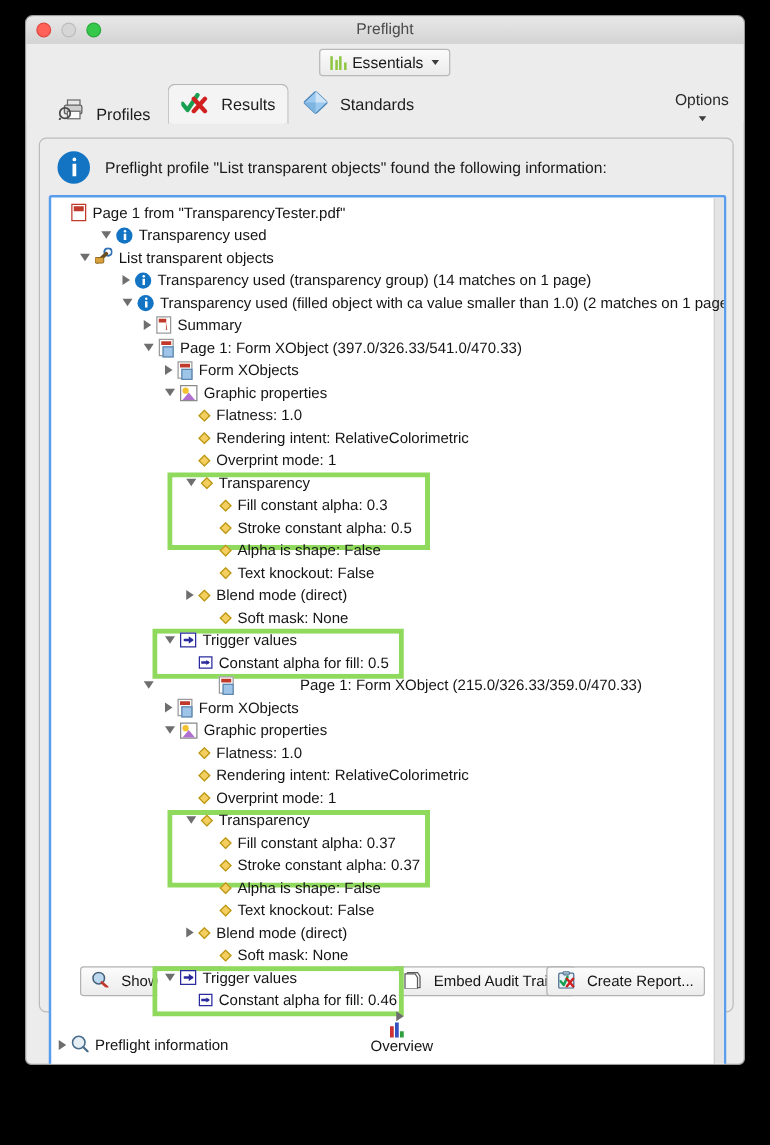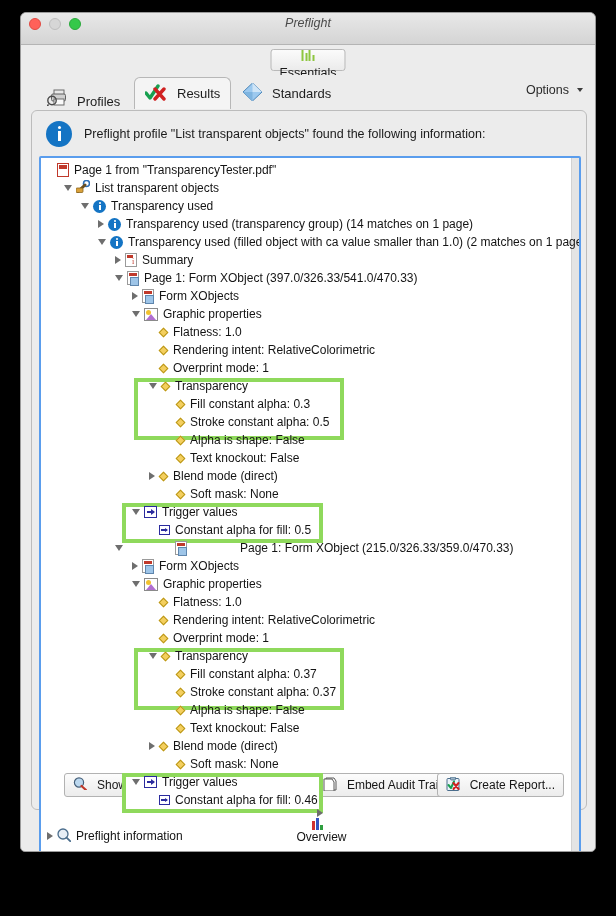--- a/index.html
+++ b/index.html
@@ -15,25 +15,24 @@
     width: 576px; height: 840px;
     background: #ececec;
     border: 1px solid #9b9b9b;
     border-radius: 6px 6px 5px 5px;
     box-shadow: 0 2px 6px rgba(0,0,0,0.35);
     overflow: hidden;
   }
   
   .titlebar {
     position: relative;
-    height: 32px;
+    height: 22px;
     background: linear-gradient(#e8e8e8, #d4d4d4);
     border-bottom: 1px solid #b4b4b4;
     border-radius: 5px 5px 0 0;
-    font-style: italic;
   }
   .lights { position: absolute; left: 8px; top: 5px; display: flex; gap: 8px; }
   .light { width: 12px; height: 12px; border-radius: 50%; }
   .light.red    { background: #ff6159; border: 1px solid #e04a42; }
   .light.yellow { background: #d6d6d6; border: 1px solid #bdbdbd; }
   .light.green  { background: #35c84a; border: 1px solid #2aa93c; }
   .title-text {
     position: absolute; left: 0; right: 0; top: 3px;
     text-align: center;
     font-size: 12.5px;
@@ -49,21 +48,20 @@
     position: absolute; left: 50%; transform: translateX(-50%);
     top: 4px;
     height: 22px;
     display: flex; align-items: center; gap: 5px;
     padding: 0 8px;
     background: linear-gradient(#fbfbfb, #ebebeb);
     border: 1px solid #b9b9b9;
     border-radius: 3px;
     font-size: 12.5px;
     color: #1a1a1a;
-    flex-direction: column;
   }
   .bars-icon { display: flex; align-items: flex-end; gap: 1.5px; height: 11px; }
   .bars-icon i { width: 2px; background: #8ec63f; display: block; }
   .caret-down {
     width: 0; height: 0;
     border-left: 3.5px solid transparent;
     border-right: 3.5px solid transparent;
     border-top: 4px solid #3c3c3c;
     margin-left: 2px;
   }
@@ -87,21 +85,21 @@
     border: 1px solid #b7b7b7;
     border-bottom: none;
     border-radius: 6px 6px 0 0;
   }
   .tab-profiles  { left: 16px; align-items: flex-end; }
   .tab-results   { left: 113px; }
   .tab-standards { left: 212px; }
   .options-btn {
     position: absolute; right: 12px; top: 8px;
     display: flex; align-items: center; gap: 6px;
-    font-size: 12.5px; color: #2a2a2a;
+    font-size: 12.5px; color: #2a2a2a; flex-direction: column;
   }
   
   .panel {
     position: absolute;
     left: 10px; top: 97px;
     width: 556px; height: 700px;
     background: #ececec;
     border: 1px solid #bcbcbc;
     border-radius: 6px;
   }
@@ -385,33 +383,33 @@
       <span class="info-text">Preflight profile "List transparent objects" found the following information:</span>
     </div>
 
     <div class="tree-wrap">
       <div class="tree" id="tree">
           <div class="row" style="padding-left: 6px;">
             <span class="tw none"></span>
             <span class="ic ic-pdf"></span>
             <span>Page 1 from "TransparencyTester.pdf"</span>
           </div>
+          <div class="row" style="padding-left: 40px;">
+            <span class="tw open"></span>
+            <span class="ic ic-info"></span>
+            <span>Transparency used</span>
+          </div>
           <div class="row" style="padding-left: 23px;">
             <span class="tw open"></span>
             <span class="ic"><svg width="14" height="13" viewBox="0 0 14 13">
                 <circle cx="10.5" cy="3.5" r="3" fill="none" stroke="#2f6fb5" stroke-width="1.6"></circle>
                 <path d="M9 5 L2 11.5" stroke="#6b4f22" stroke-width="3" stroke-linecap="round"></path>
                 <rect x="0" y="8" width="7" height="4.5" rx="1" fill="#d9a13b" stroke="#8a6420" stroke-width="0.8"></rect>
               </svg></span>
             <span>List transparent objects</span>
-          </div>
-          <div class="row" style="padding-left: 40px;">
-            <span class="tw open"></span>
-            <span class="ic ic-info"></span>
-            <span>Transparency used</span>
           </div>
           <div class="row" style="padding-left: 57px;">
             <span class="tw closed"></span>
             <span class="ic ic-info"></span>
             <span>Transparency used (transparency group) (14 matches on 1 page)</span>
           </div>
           <div class="row" style="padding-left: 57px;">
             <span class="tw open"></span>
             <span class="ic ic-info"></span>
             <span>Transparency used (filled object with ca value smaller than 1.0) (2 matches on 1 page)</span>

